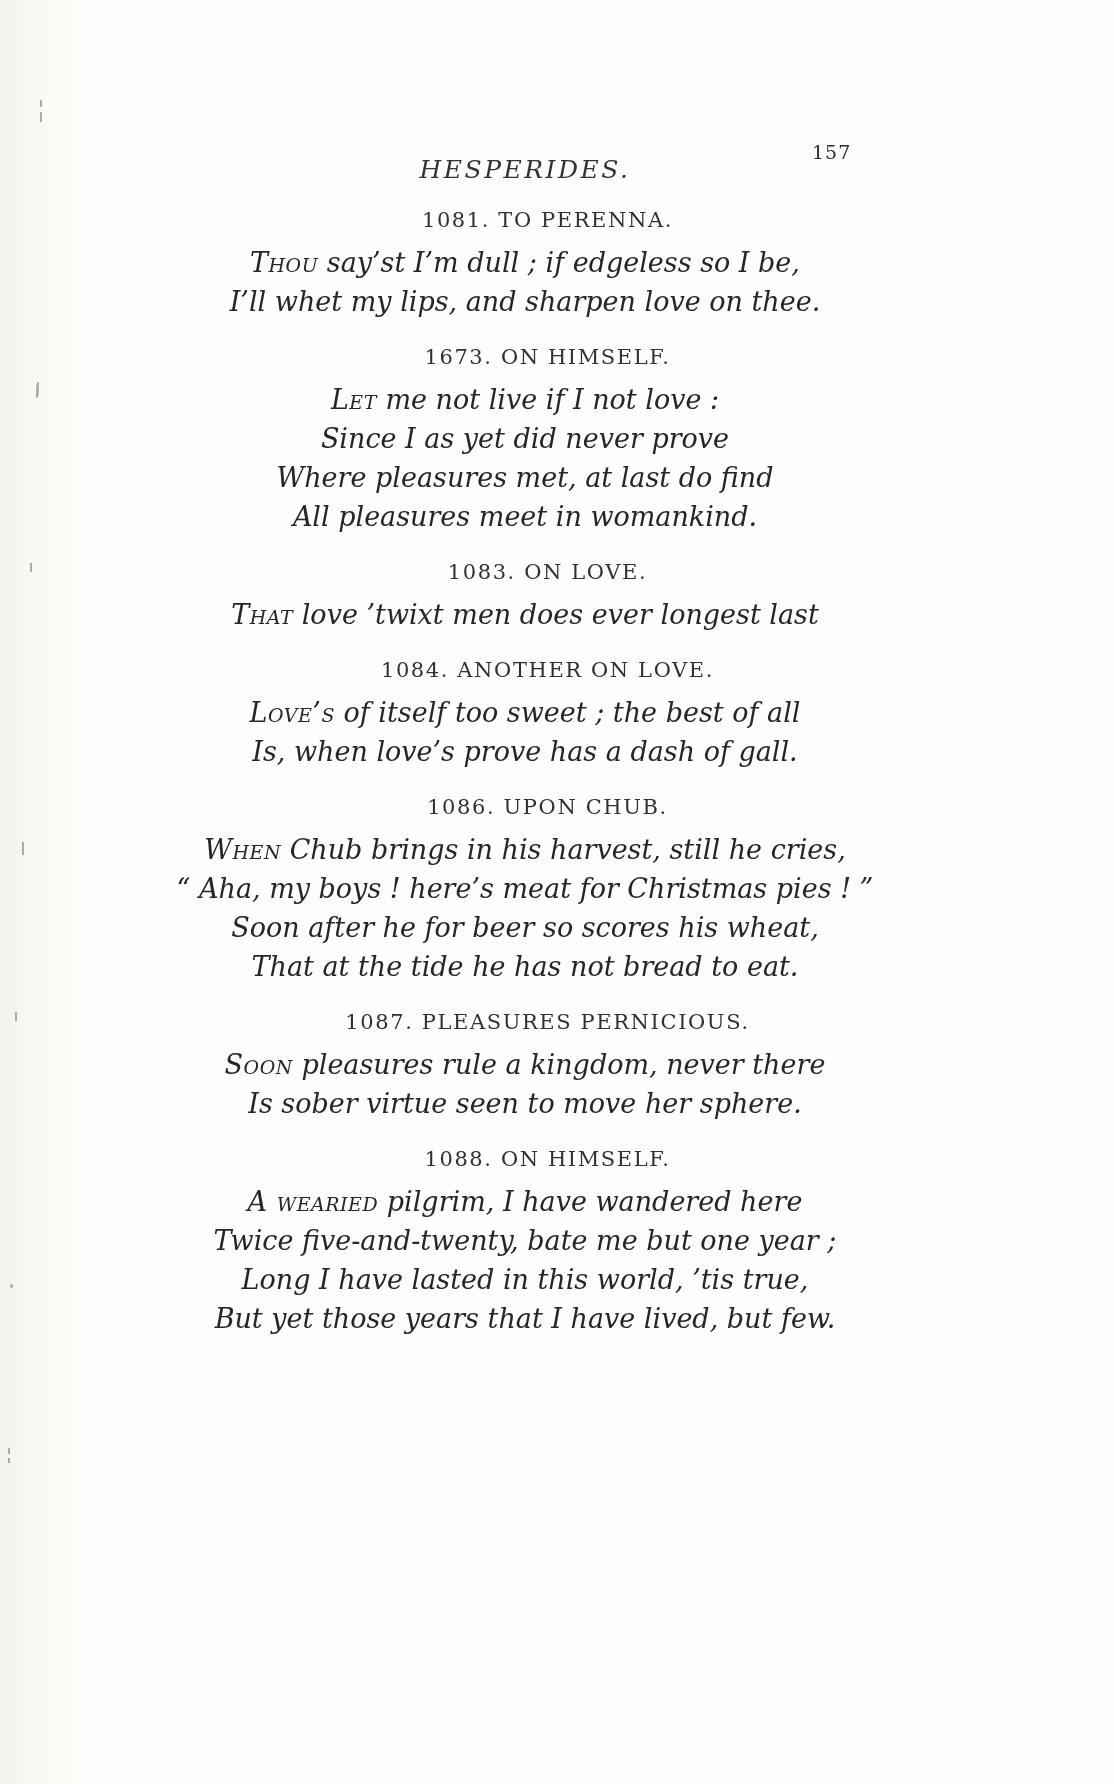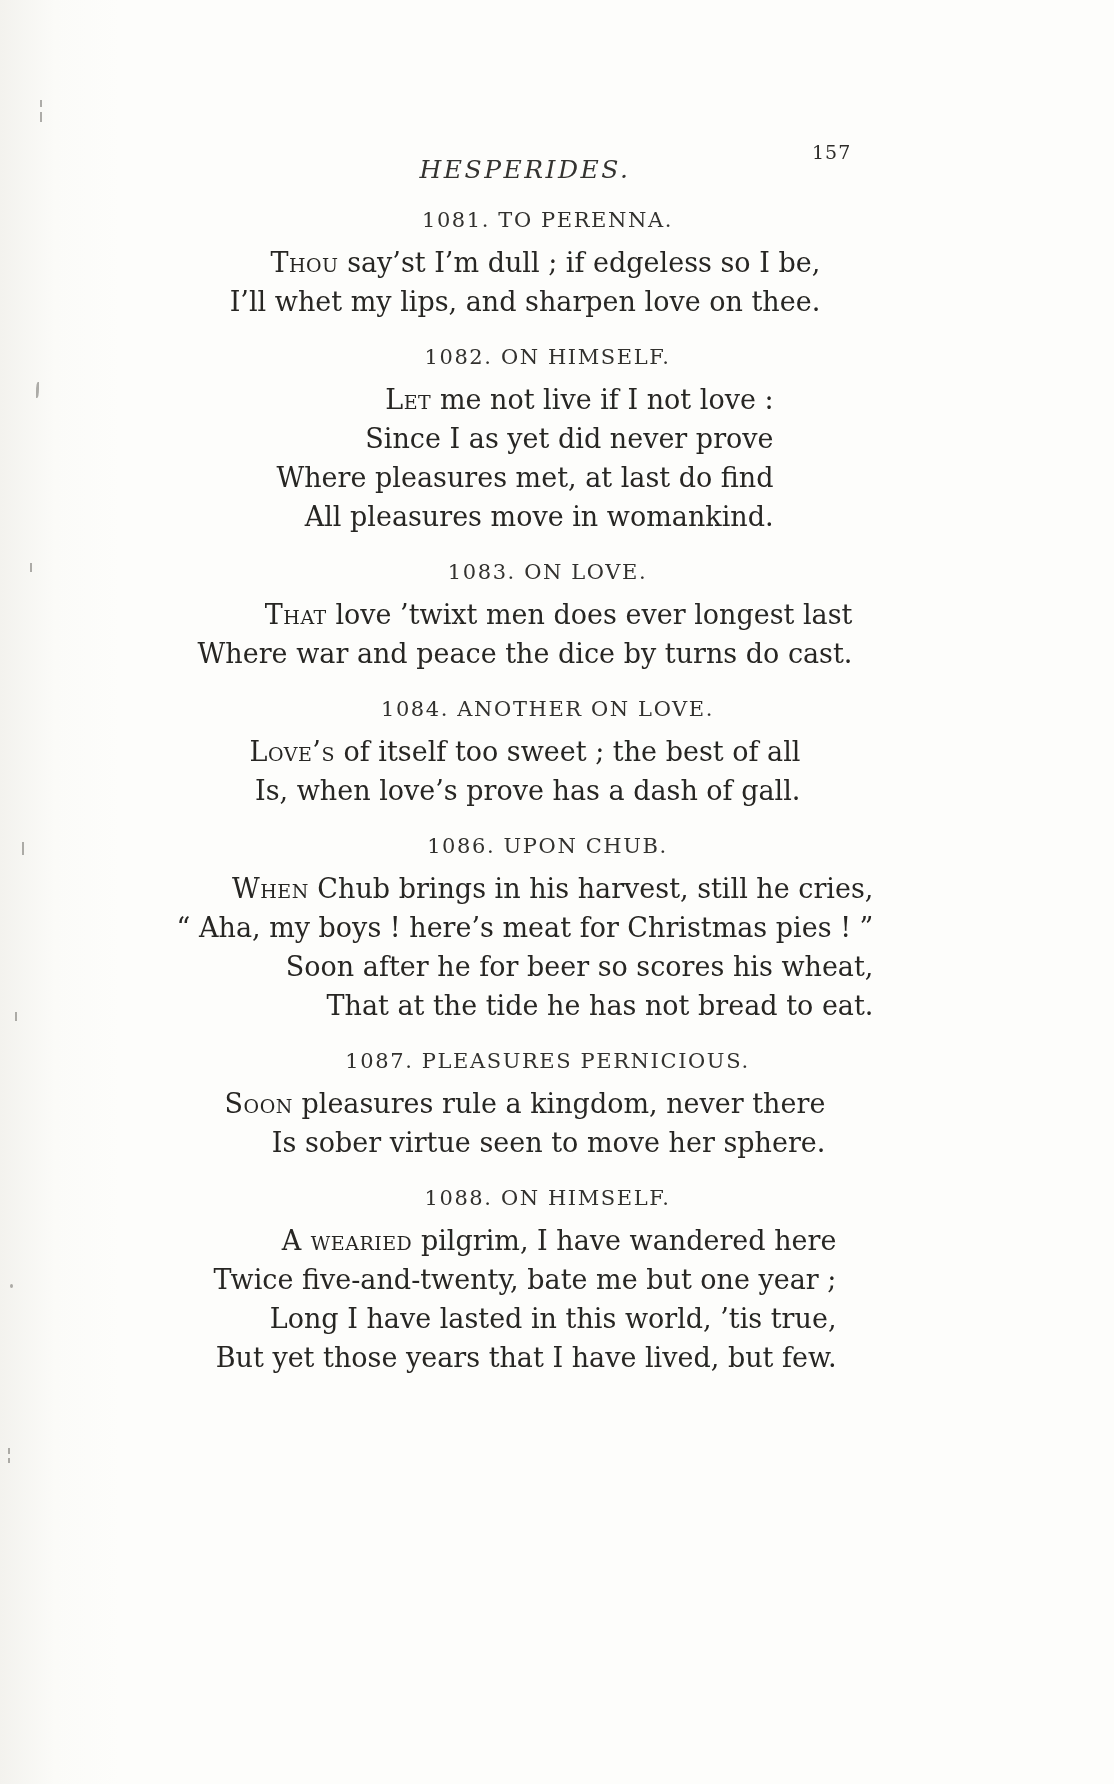--- a/index.html
+++ b/index.html
@@ -52,24 +52,25 @@
   .poem-heading {
     font-weight: normal;
     font-size: 21px;
     letter-spacing: 1.6px;
     margin: 0 0 11px 0;
     color: #32312e;
     padding-left: 45px;
   }
   .poem-lines {
     display: inline-block;
-    text-align: right;
+    text-align: center;
     font-size: 27px;
     line-height: 39px;
     color: #272623;
+    font-style: italic;
   }
   .lead {
     font-variant: small-caps;
     letter-spacing: 0.5px;
   }
   
   .speck {
     position: absolute;
     background: #6f6d68;
     opacity: 0.55;
@@ -100,22 +101,22 @@
   <span class="speck speck-9"></span>
 
   <div class="page-num">157</div>
 
   <div class="content">
     <div class="running-header">
       <span class="book-title">HESPERIDES.</span>
     </div>
     <div class="poems">
         <section class="poem"><h2 class="poem-heading">1081. TO PERENNA.</h2><div class="poem-lines"><div class="line"><span class="lead">Thou</span> say’st I’m dull ; if edgeless so I be,</div><div class="line">I’ll whet my lips, and sharpen love on thee.</div></div></section>
-        <section class="poem"><h2 class="poem-heading">1082. ON HIMSELF.</h2><div class="poem-lines"><div class="line"><span class="lead">Let</span> me not live if I not love :</div><div class="line">Since I as yet did never prove</div><div class="line">Where pleasures met, at last do find</div><div class="line">All pleasures move in womankind.</div></div></section>
-        <section class="poem"><h2 class="poem-heading">1083. ON LOVE.</h2><div class="poem-lines"><div class="line"><span class="lead">That</span> love ’twixt men does ever longest last</div><div class="line">Where war and peace the dice by turns do cast.</div></div></section>
+        <section class="poem"><h2 class="poem-heading">1673. ON HIMSELF.</h2><div class="poem-lines"><div class="line"><span class="lead">Let</span> me not live if I not love :</div><div class="line">Since I as yet did never prove</div><div class="line">Where pleasures met, at last do find</div><div class="line">All pleasures meet in womankind.</div></div></section>
+        <section class="poem"><h2 class="poem-heading">1083. ON LOVE.</h2><div class="poem-lines"><div class="line"><span class="lead">That</span> love ’twixt men does ever longest last</div></div></section>
         <section class="poem"><h2 class="poem-heading">1084. ANOTHER ON LOVE.</h2><div class="poem-lines"><div class="line"><span class="lead">Love’s</span> of itself too sweet ; the best of all</div><div class="line">Is, when love’s prove has a dash of gall.</div></div></section>
         <section class="poem"><h2 class="poem-heading">1086. UPON CHUB.</h2><div class="poem-lines"><div class="line"><span class="lead">When</span> Chub brings in his harvest, still he cries,</div><div class="line">“ Aha, my boys ! here’s meat for Christmas pies ! ”</div><div class="line">Soon after he for beer so scores his wheat,</div><div class="line">That at the tide he has not bread to eat.</div></div></section>
         <section class="poem"><h2 class="poem-heading">1087. PLEASURES PERNICIOUS.</h2><div class="poem-lines"><div class="line"><span class="lead">Soon</span> pleasures rule a kingdom, never there</div><div class="line">Is sober virtue seen to move her sphere.</div></div></section>
         <section class="poem"><h2 class="poem-heading">1088. ON HIMSELF.</h2><div class="poem-lines"><div class="line"><span class="lead">A wearied</span> pilgrim, I have wandered here</div><div class="line">Twice five-and-twenty, bate me but one year ;</div><div class="line">Long I have lasted in this world, ’tis true,</div><div class="line">But yet those years that I have lived, but few.</div></div></section>
       </div>
   </div>
 
 </div>
 
 </body></html>

